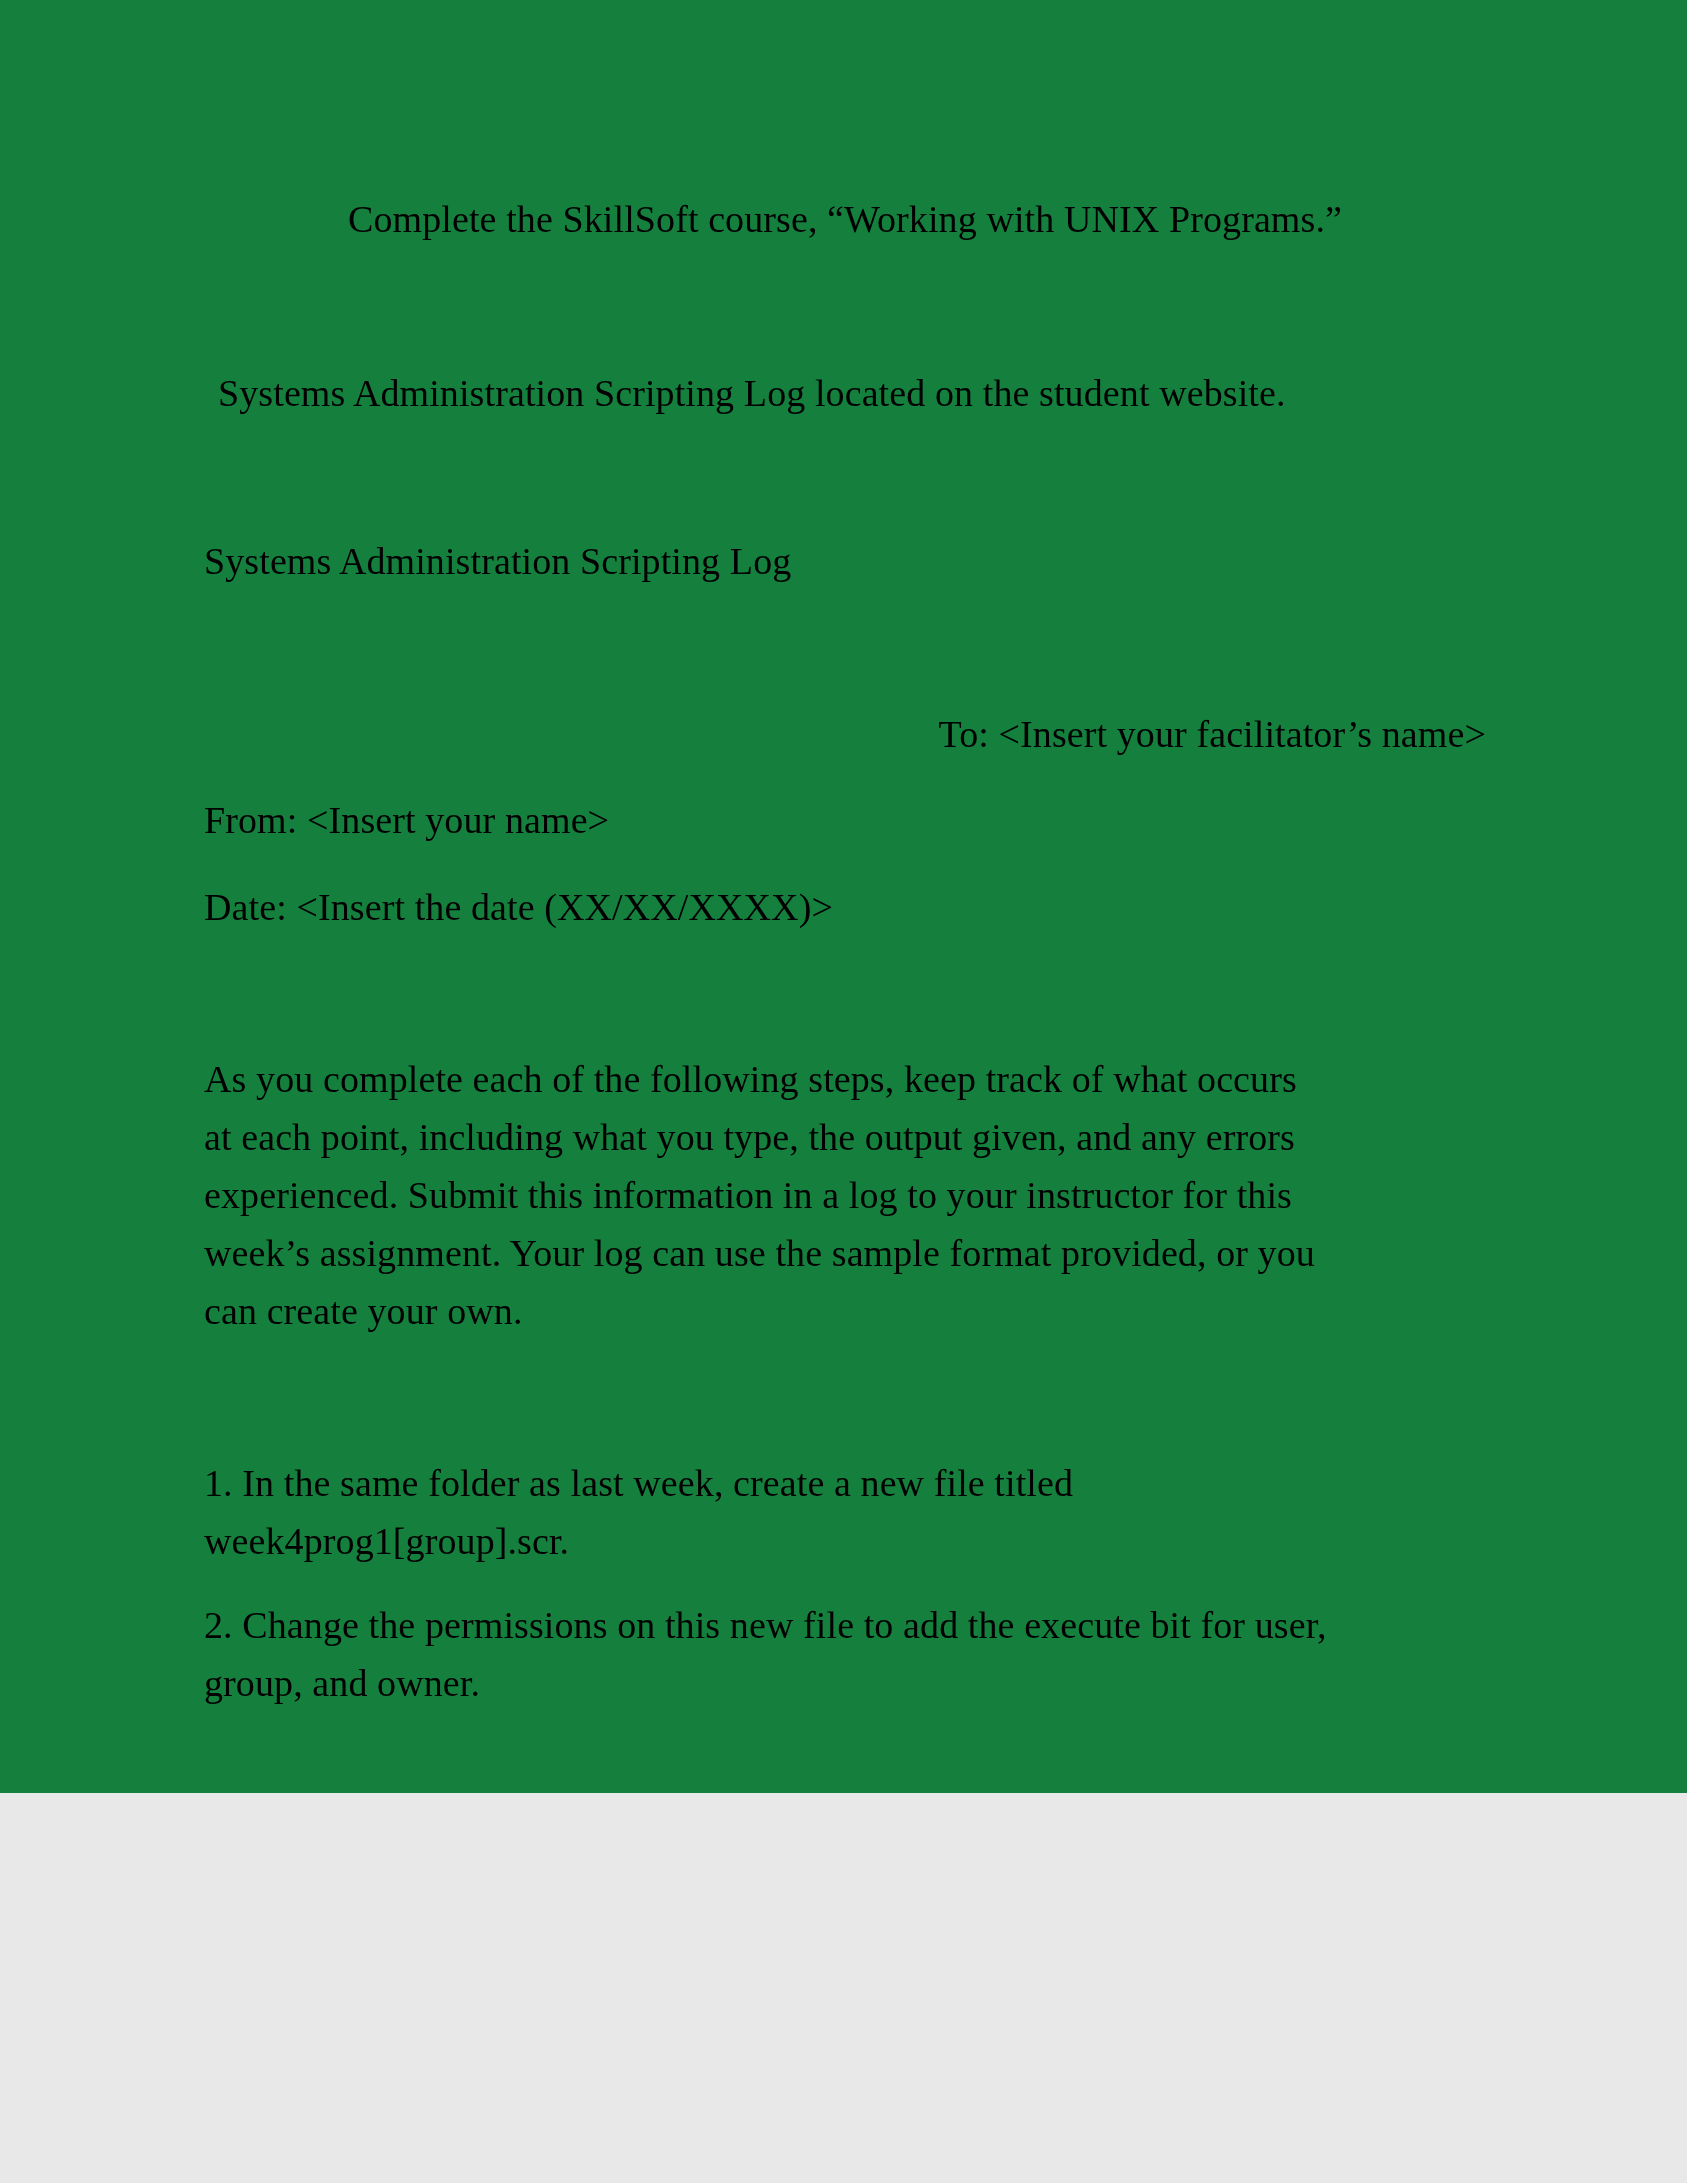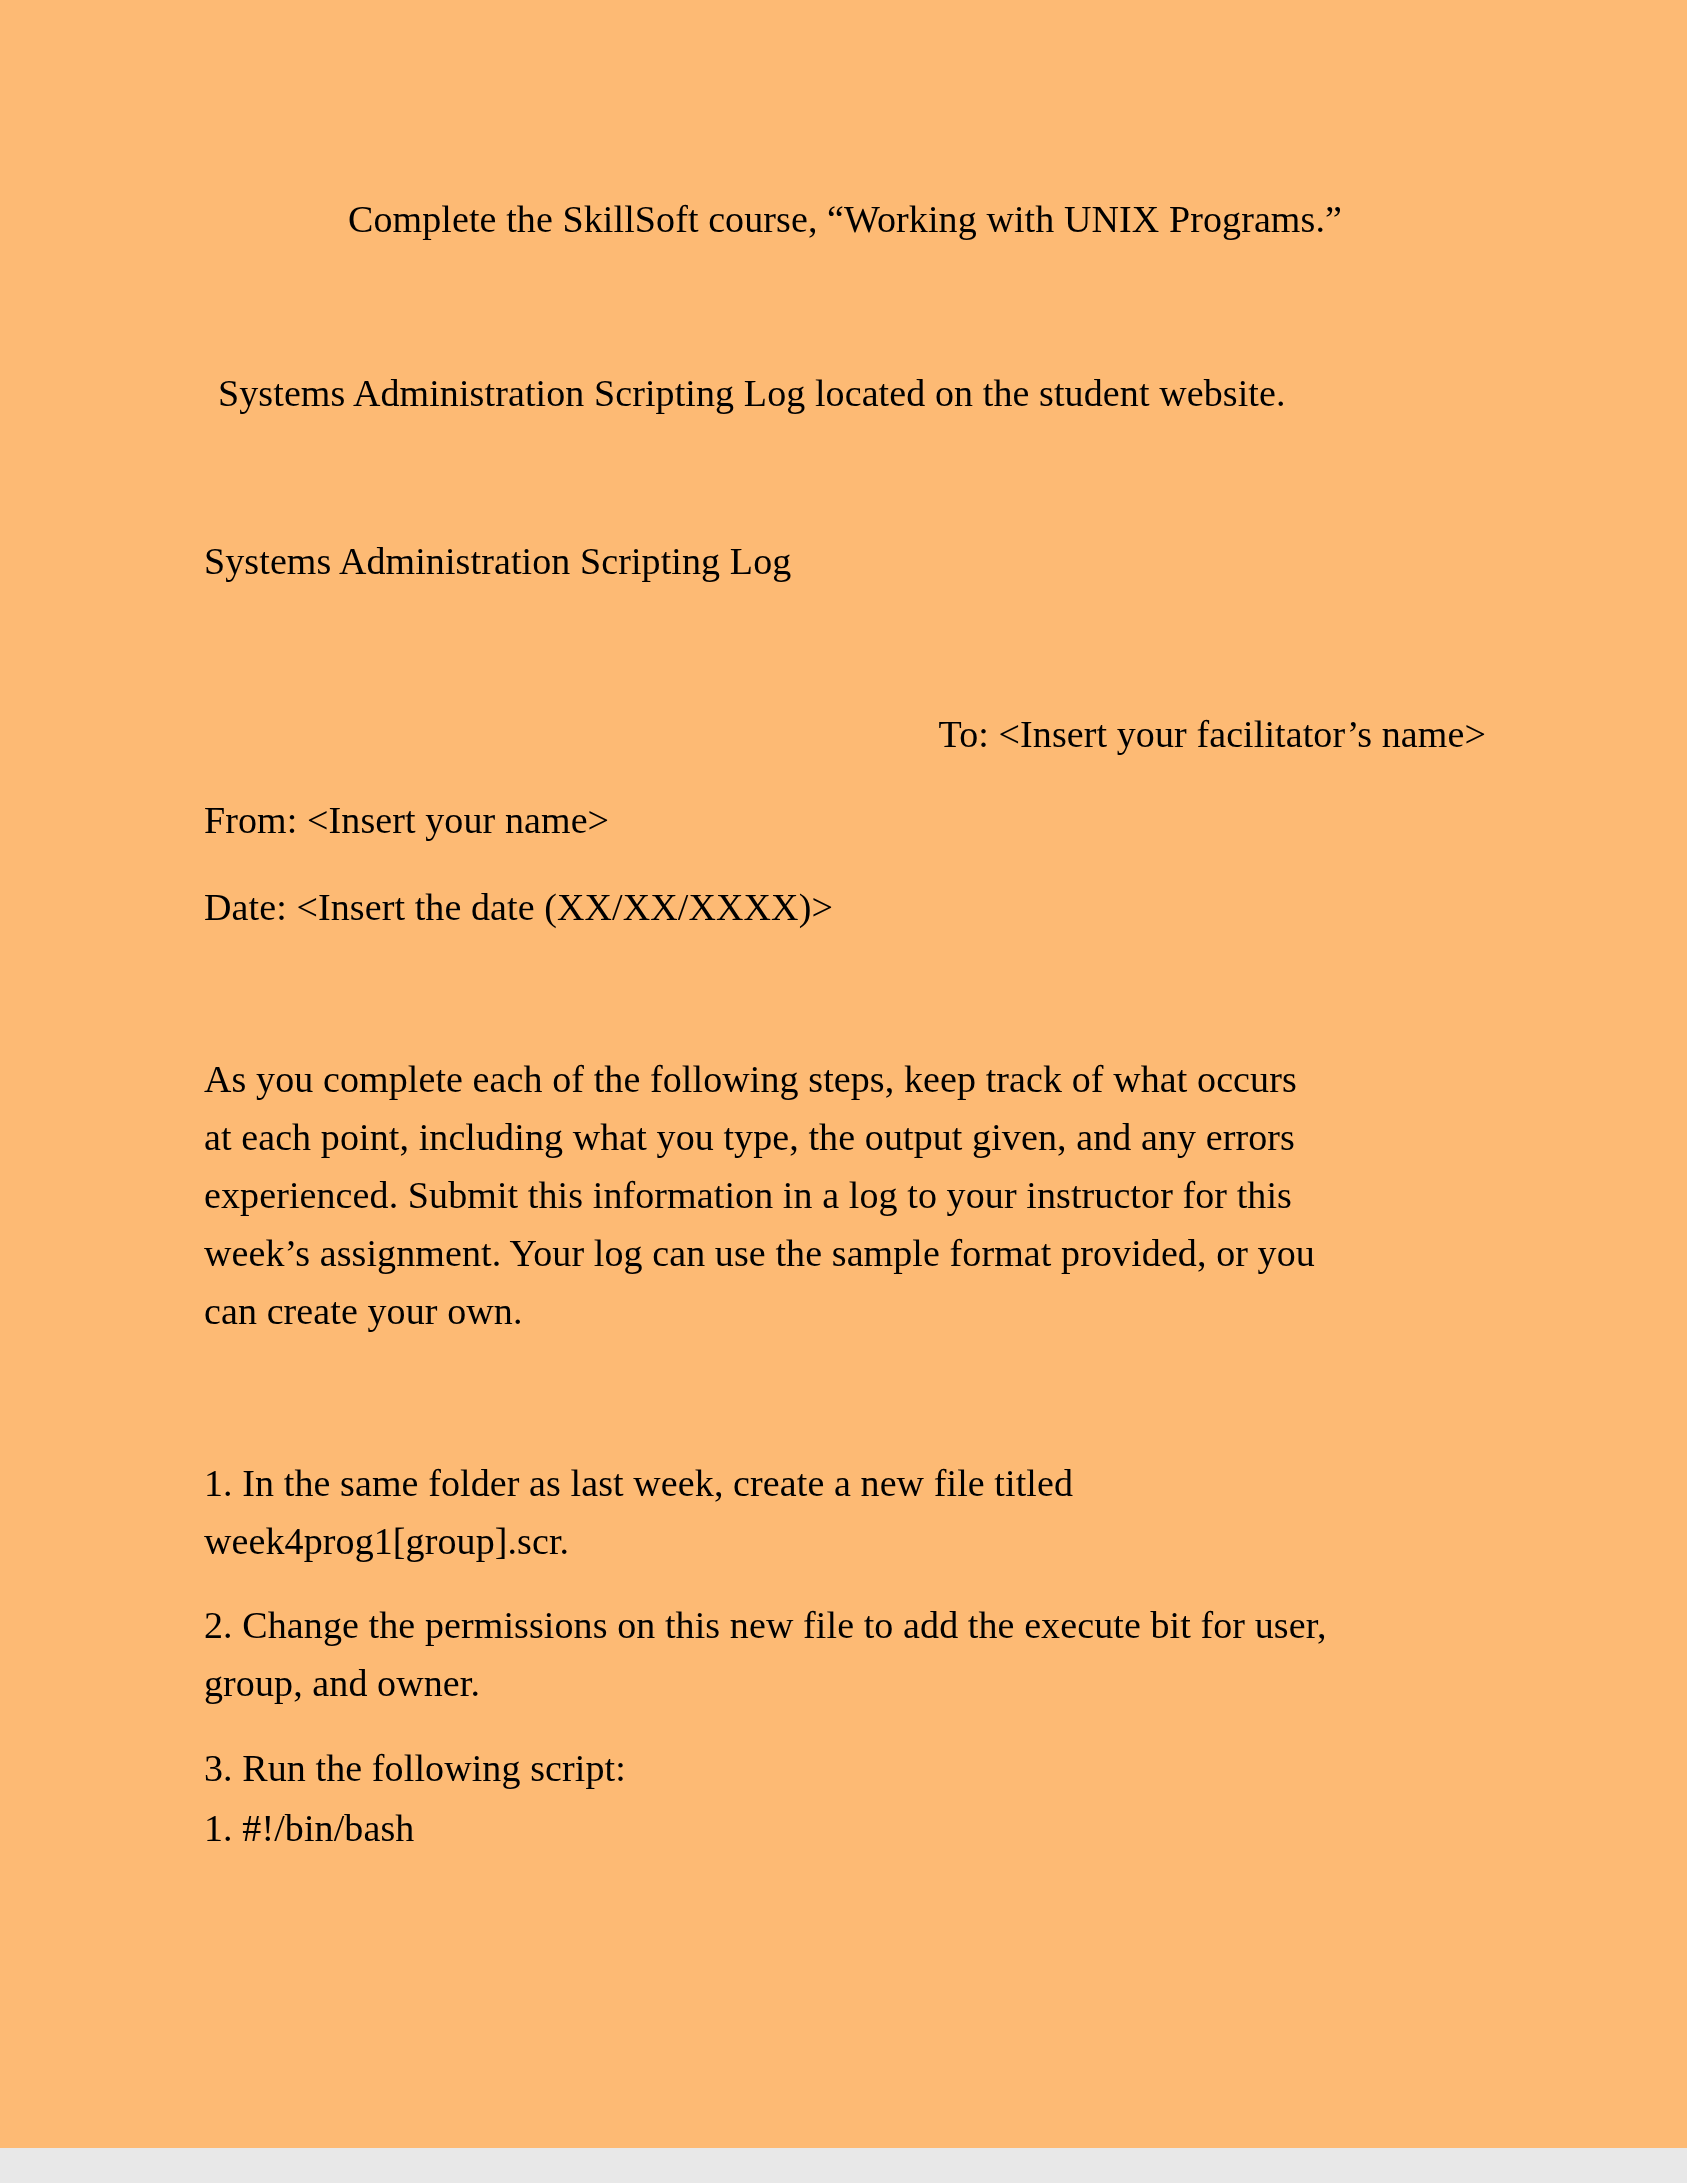--- a/index.html
+++ b/index.html
@@ -3,22 +3,22 @@
 <meta charset="utf-8">
 <style>
   html, body {
     margin: 0;
     padding: 0;
     background: #e8e8e8;
   }
   .page {
     position: relative;
     width: 1687px;
-    height: 2148px;
-    background: #fdba74;
+    height: 1793px;
+    background: #15803d;
     color: #000000;
     font-family: "Liberation Serif", "DejaVu Serif", serif;
     font-size: 38px;
     line-height: 58px;
     overflow: hidden;
   }
   .tl {
     position: absolute;
     left: 204px;
     right: 201px;
@@ -66,20 +66,17 @@
   <div class="block" style="top:1454px;">
     <div class="bl">1. In the same folder as last week, create a new file titled</div>
     <div class="bl">week4prog1[group].scr.</div>
   </div>
 
   <div class="block" style="top:1596px;">
     <div class="bl">2. Change the permissions on this new file to add the execute bit for user,</div>
     <div class="bl">group, and owner.</div>
   </div>
 
-  <div class="block" style="top:1739px;">
-    <div class="bl">3. Run the following script:</div>
-  </div>
 
   <div class="tl" style="top:1799px;">1. #!/bin/bash</div>
 
 </div>
 
 
 </body></html>

